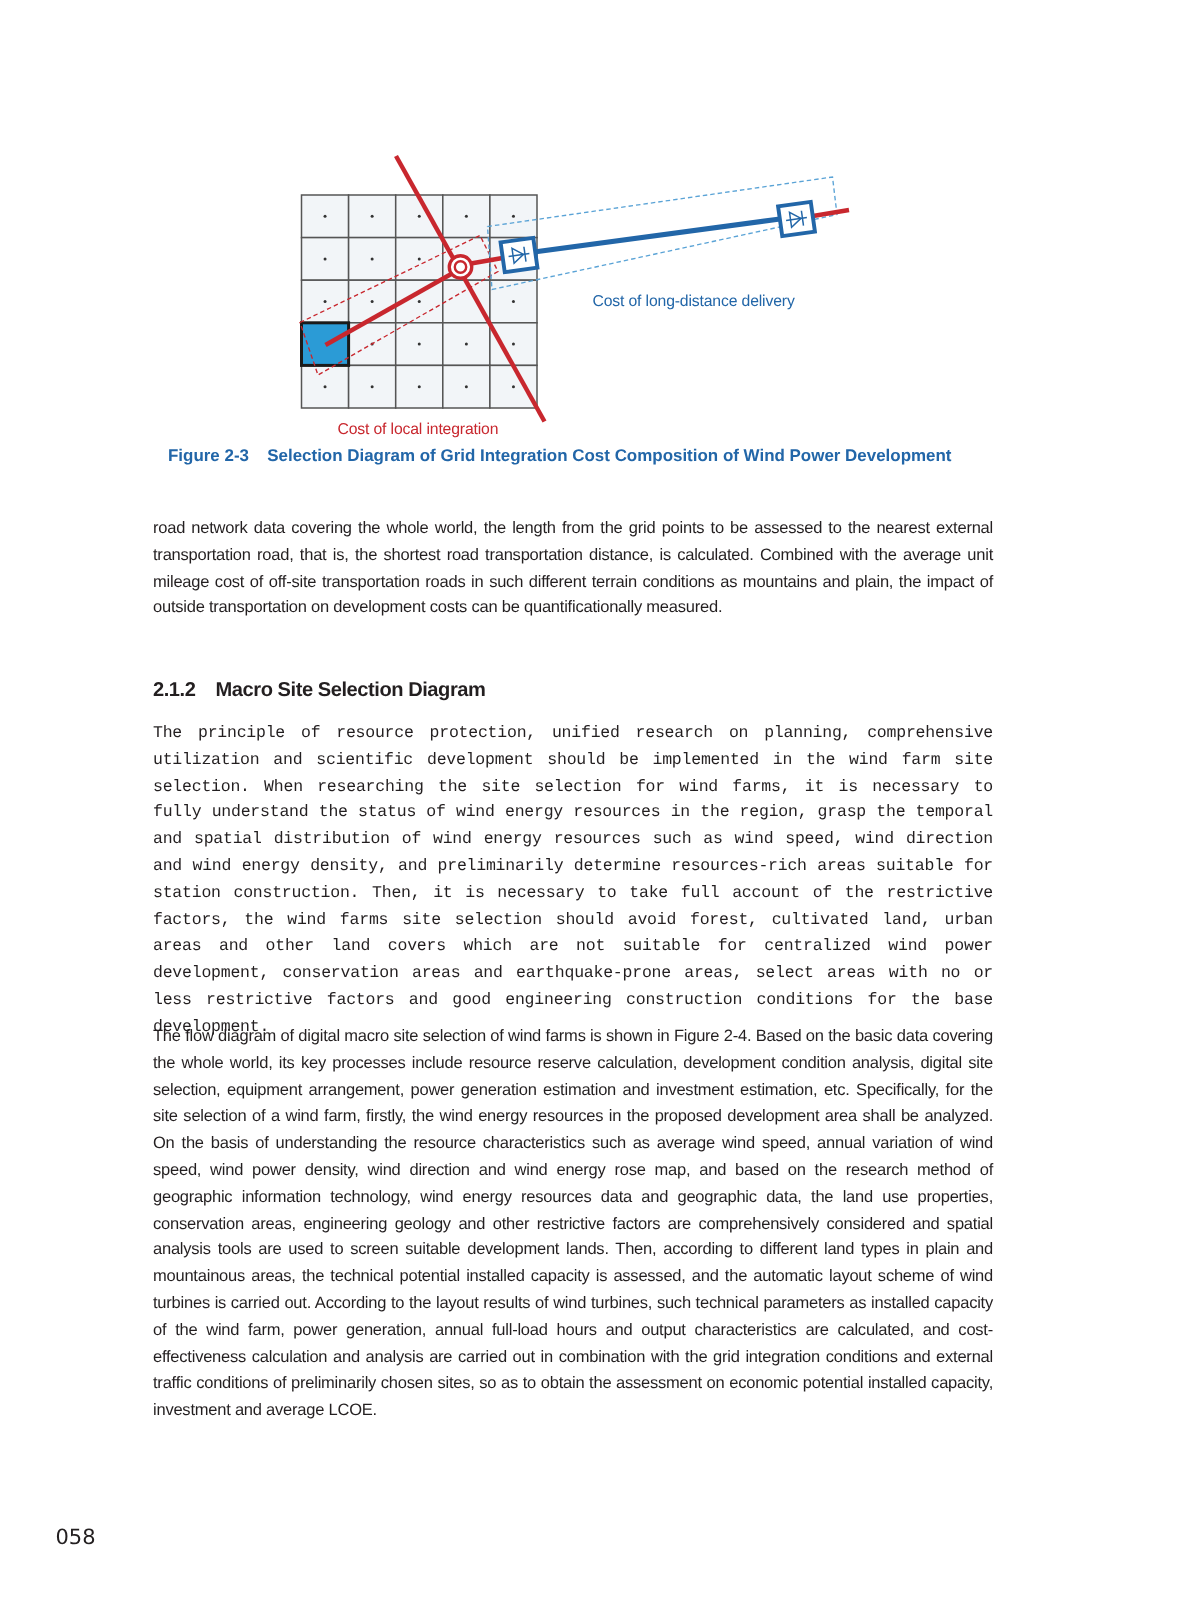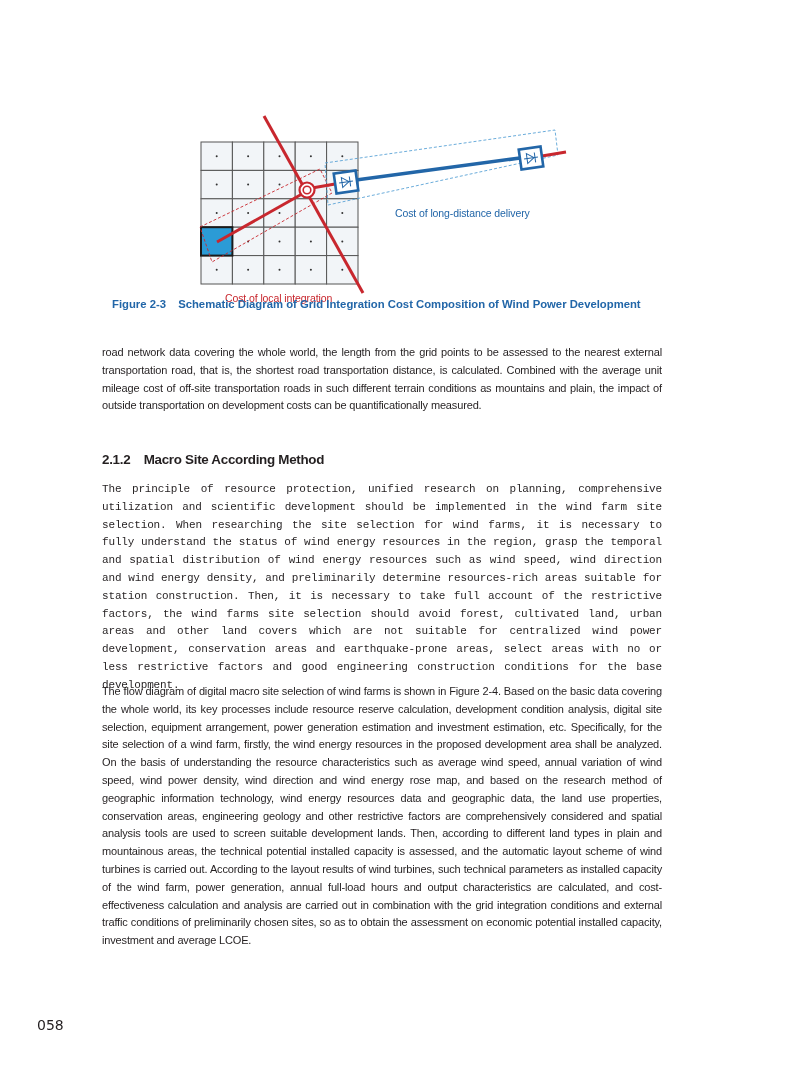--- a/index.html
+++ b/index.html
@@ -1,20 +1,20 @@
 <!DOCTYPE html>
 <html><head>
   <meta charset="utf-8">
   <style>
     html, body { margin: 0; padding: 0; background: #ffffff; }
     body {
       width: 793px; height: 1077px; position: relative; overflow: hidden;
       font-family: "Liberation Sans", sans-serif; color: #231f20;
     }
-    .figure { position: absolute; left: 0; top: 12px; width: 737px; height: 300px; }
+    .figure { position: absolute; left: 0; top: 0; width: 737px; height: 300px; }
     .figure svg { position: absolute; left: 0; top: 0; }
     .fig-label {
       position: absolute; font-family: "Liberation Sans", sans-serif;
       font-size: 10.5px; white-space: nowrap; letter-spacing: -0.1px;
     }
     .fig-label.local { left: 225px; top: 280px; color: #c8272e; }
     .fig-label.long { left: 395px; top: 195px; color: #2266a8; }
     .caption {
       position: absolute; left: 112px; top: 298px; width: 560px;
       font-size: 11.3px; font-weight: bold; color: #2266a8; white-space: nowrap;
@@ -131,27 +131,27 @@
       <polygon points="527,141 527,151 534,146" fill="none" stroke="#2266a8" stroke-width="1"></polygon>
       <line x1="535" y1="141" x2="535" y2="151" stroke="#2266a8" stroke-width="1"></line>
     </g>
   </svg>
   <div class="fig-label long">Cost of long-distance delivery</div>
   <div class="fig-label local">Cost of local integration</div>
 </div>
 
 <div class="caption">
   <span class="num">Figure 2-3</span>
-  <span>Schematic Diagram of Grid Integration Cost Composition of Wind Power Development</span>
+  <span>Selection Diagram of Grid Integration Cost Composition of Wind Power Development</span>
 </div>
 
 <p class="body-text p1" style="margin:0">road network data covering the whole world, the length from the grid points to be assessed to the nearest external transportation road, that is, the shortest road transportation distance, is calculated. Combined with the average unit mileage cost of off-site transportation roads in such different terrain conditions as mountains and plain, the impact of outside transportation on development costs can be quantificationally measured.</p>
 
 <div class="heading">
   <span class="num">2.1.2</span>
-  <span>Macro Site According Method</span>
+  <span>Macro Site Selection Diagram</span>
 </div>
 
 <p class="body-text p2" style="margin:0">The principle of resource protection, unified research on planning, comprehensive utilization and scientific development should be implemented in the wind farm site selection. When researching the site selection for wind farms, it is necessary to fully understand the status of wind energy resources in the region, grasp the temporal and spatial distribution of wind energy resources such as wind speed, wind direction and wind energy density, and preliminarily determine resources-rich areas suitable for station construction. Then, it is necessary to take full account of the restrictive factors, the wind farms site selection should avoid forest, cultivated land, urban areas and other land covers which are not suitable for centralized wind power development, conservation areas and earthquake-prone areas, select areas with no or less restrictive factors and good engineering construction conditions for the base development.</p>
 
 <p class="body-text p3" style="margin:0">The flow diagram of digital macro site selection of wind farms is shown in Figure 2-4. Based on the basic data covering the whole world, its key processes include resource reserve calculation, development condition analysis, digital site selection, equipment arrangement, power generation estimation and investment estimation, etc. Specifically, for the site selection of a wind farm, firstly, the wind energy resources in the proposed development area shall be analyzed. On the basis of understanding the resource characteristics such as average wind speed, annual variation of wind speed, wind power density, wind direction and wind energy rose map, and based on the research method of geographic information technology, wind energy resources data and geographic data, the land use properties, conservation areas, engineering geology and other restrictive factors are comprehensively considered and spatial analysis tools are used to screen suitable development lands. Then, according to different land types in plain and mountainous areas, the technical potential installed capacity is assessed, and the automatic layout scheme of wind turbines is carried out. According to the layout results of wind turbines, such technical parameters as installed capacity of the wind farm, power generation, annual full-load hours and output characteristics are calculated, and cost-effectiveness calculation and analysis are carried out in combination with the grid integration conditions and external traffic conditions of preliminarily chosen sites, so as to obtain the assessment on economic potential installed capacity, investment and average LCOE.</p>
 
 <div class="page-num">058</div>
 
 </body></html>

